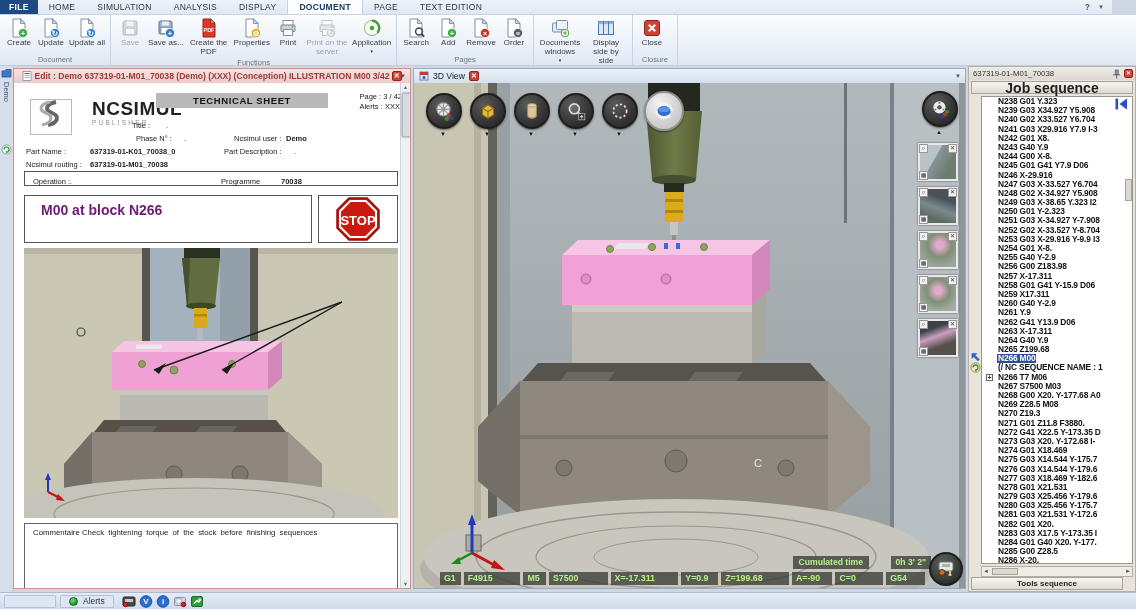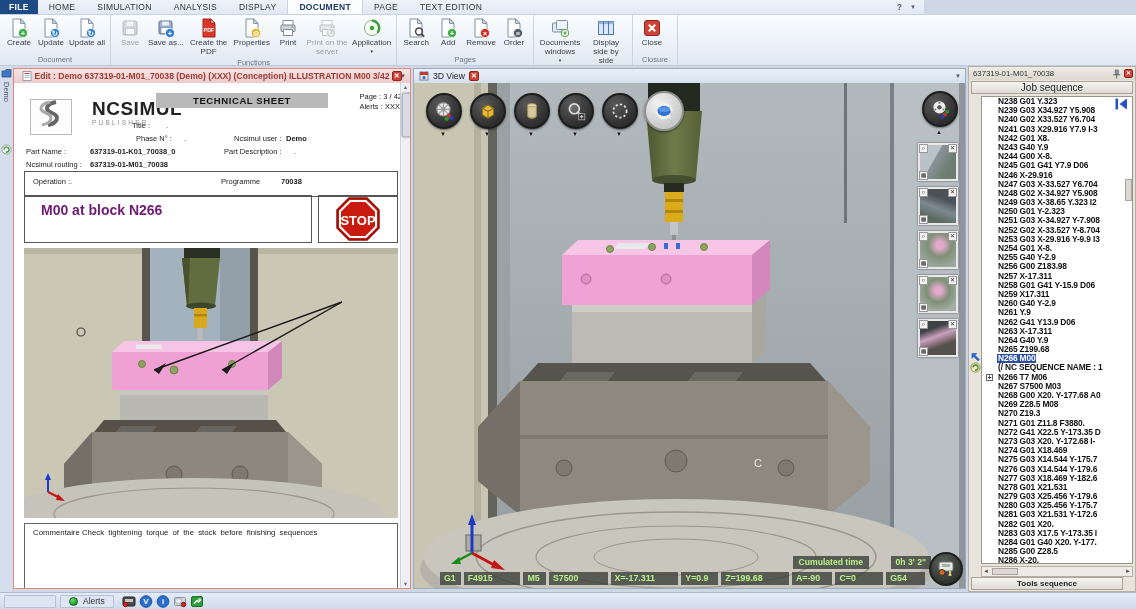--- a/index.html
+++ b/index.html
@@ -1,18 +1,18 @@
 <!DOCTYPE html>
 <html><head>
 <meta charset="utf-8">
 <style>
 *{margin:0;padding:0;box-sizing:border-box}
 html,body{width:1136px;height:609px;overflow:hidden;font-family:"Liberation Sans",sans-serif;background:#cdd7e6;position:relative}
 
-#tabs{position:absolute;left:0;top:0;width:924px;height:15px;background:linear-gradient(#eef3fa,#dfe8f4);border-bottom:1px solid #c7d2e2;display:flex;font-size:8.5px;color:#333}
+#tabs{position:absolute;left:0;top:0;width:1112px;height:15px;background:linear-gradient(#eef3fa,#dfe8f4);border-bottom:1px solid #c7d2e2;display:flex;font-size:8.5px;color:#333}
 #tabs-list{display:flex}
 .tab{padding:0 11px;display:flex;align-items:center;letter-spacing:.3px;cursor:default}
 .tab.file{background:#1d4a85;color:#fff;font-weight:bold;padding:0 9px}
 .tab.active{background:#fcfdff;border-left:1px solid #c7d2e2;border-right:1px solid #c7d2e2;font-weight:bold;color:#1a3a66}
 #tabs-right{margin-left:auto;display:flex;align-items:center;gap:8px;padding-right:8px;color:#55606e;font-weight:bold}
 #tabs-right .carat{font-size:6px}
 
 #ribbon{position:absolute;left:0;top:15px;width:1136px;height:51px;background:linear-gradient(#fbfdff,#e9f0f8 65%,#dfe8f3);border-bottom:1px solid #c0cbdc;display:flex}
 .rgroup{display:flex;flex-direction:column;border-right:1px solid #c9d3e1;padding:1px 3px 0}
 .rbtns{display:flex;flex:1;align-items:flex-start}
@@ -34,21 +34,21 @@
 #doc-close{width:10px;height:10px;background:#cf4237;border:1px solid #8f241c;border-radius:2px;color:#fff;font-size:7px;line-height:8px;text-align:center;font-weight:bold}
 #doc-caret{position:absolute;right:4px;font-size:6px;color:#555}
 #docbody{position:absolute;left:0;top:14px;right:0;bottom:0;background:#fff;overflow:hidden}
 #doc-logo{position:absolute;left:16px;top:16px;display:flex;align-items:flex-start;gap:20px}
 #doc-logo .ltxt1{font-size:19px;font-weight:bold;color:#222;letter-spacing:.5px;line-height:1}
 #doc-logo .ltxt2{font-size:6.5px;color:#8f8f8f;letter-spacing:2.2px;margin-top:1px}
 #doc-banner{position:absolute;left:142px;top:10px;width:172px;height:15px;background:#b9b9b9;color:#111;font-size:9.5px;font-weight:bold;display:flex;align-items:center;justify-content:center;letter-spacing:.6px}
 #doc-pageinfo{position:absolute;right:8px;top:9px;font-size:7.5px;color:#222;line-height:1.3}
 .f{position:absolute;font-size:7.5px;color:#222;white-space:nowrap}
 .fb{font-weight:bold}
-#opbox{position:absolute;left:10px;top:88px;width:374px;height:26px;border:1px solid #555}
+#opbox{position:absolute;left:10px;top:88px;width:374px;height:15px;border:1px solid #555}
 #alertbox{position:absolute;left:10px;top:112px;width:288px;height:48px;border:1px solid #555}
 #alertbox .atext{position:absolute;left:16px;top:6px;font-size:14px;font-weight:bold;color:#701a75}
 #stopbox{position:absolute;left:304px;top:112px;width:80px;height:48px;border:1px solid #555;display:flex;align-items:center;justify-content:center}
 #imagebox{position:absolute;left:10px;top:165px;width:374px;height:270px;overflow:hidden}
 #commentbox{position:absolute;left:10px;top:440px;width:374px;height:66px;border:1px solid #666;padding:4px 8px;font-size:7.8px;color:#222}
 #commentbox .ct{font-weight:normal;word-spacing:2px}
 #doc-vscroll{position:absolute;right:0;top:0;bottom:0;width:10px;background:#eef0f3;border-left:1px solid #cfd4da;font-size:5.5px;color:#6b7380;text-align:center}
 #doc-vscroll .up{position:absolute;top:1px;left:0;right:0}
 #doc-vscroll .dn{position:absolute;bottom:1px;left:0;right:0}
 #doc-vscroll .thumb{position:absolute;left:1px;right:1px;top:10px;height:44px;background:#d7dce3;border:1px solid #b3bac4;border-radius:2px}
@@ -81,21 +81,21 @@
 #hud{position:absolute;left:26px;right:40px;bottom:3px;display:flex;gap:3px}
 .chip{height:13px;background:rgba(56,60,54,.78);color:#b9ef8a;font-size:8.8px;font-weight:bold;padding:1px 4px 0;white-space:nowrap;overflow:hidden}
 .chip.c0{width:22px}.chip.c1{width:62px}.chip.c2{width:24px}.chip.c3{width:64px}.chip.c4{width:74px}
 .chip.c5{width:40px}.chip.c6{width:74px}.chip.c7{width:44px}.chip.c8{width:52px}.chip.c9{width:42px}
 #machwidget{position:absolute;right:2px;bottom:2px;width:34px;height:34px;border-radius:50%;background:radial-gradient(circle at 40% 30%,#5c625c,#2c312c 75%);border:2px solid #1d201d;display:flex;align-items:center;justify-content:center}
 
 #rightpanel{position:absolute;left:968px;top:66px;width:168px;height:526px;background:#e8e4dc;border:1px solid #b5b1a9}
 #rp-titlebar{height:13px;display:flex;align-items:center;font-size:7.8px;color:#333;padding:0 2px;background:linear-gradient(#efece6,#dcd8d0);gap:3px}
 #rp-title{flex:1;padding-left:2px;white-space:nowrap;overflow:hidden}
 #rp-close{width:9px;height:9px;background:#cf4237;border:1px solid #8f241c;border-radius:2px;color:#fff;font-size:6px;line-height:7px;text-align:center;font-weight:bold}
-#job-header{margin:1px 2px;height:13px;background:linear-gradient(#f7f5f1,#dedbd4);border:1px solid #a9a59d;display:flex;align-items:center;justify-content:center;font-size:10px;font-weight:normal;color:#222}
+#job-header{margin:1px 2px;height:13px;background:linear-gradient(#f7f5f1,#dedbd4);border:1px solid #a9a59d;display:flex;align-items:center;justify-content:center;font-size:14px;font-weight:bold;color:#222}
 #gcode-list{position:absolute;left:12px;right:2px;top:29px;bottom:27px;background:#fff;border:1px solid #9a968e;overflow:hidden}
 .grow{height:9.2px;line-height:9.3px;font-size:8.4px;font-weight:bold;padding-left:15px;white-space:nowrap;color:#111;letter-spacing:-.15px;position:relative;overflow:hidden}
 .grow .gtxt{padding:0 1px}
 .grow.sel .gtxt{background:#2b50a0;color:#fff}
 .plusbox{position:absolute;left:4px;top:1px;width:7px;height:7px;border:1px solid #666;font-size:7px;line-height:5px;text-align:center;color:#333;background:#fff}
 #bookmark{position:absolute;right:7px;top:30px;width:14px;height:14px}
 #garrow{position:absolute;left:1px;top:283px;width:11px;height:11px}
 #gloop{position:absolute;left:1px;top:295px;width:11px;height:11px}
 #rp-vthumb{position:absolute;right:3px;top:112px;width:7px;height:22px;background:#dcd9d2;border:1px solid #a9a59d}
 #rp-hscroll{position:absolute;left:12px;right:2px;bottom:14px;height:11px;background:#efece6;border:1px solid #b3afa7;font-size:6px;color:#555}

